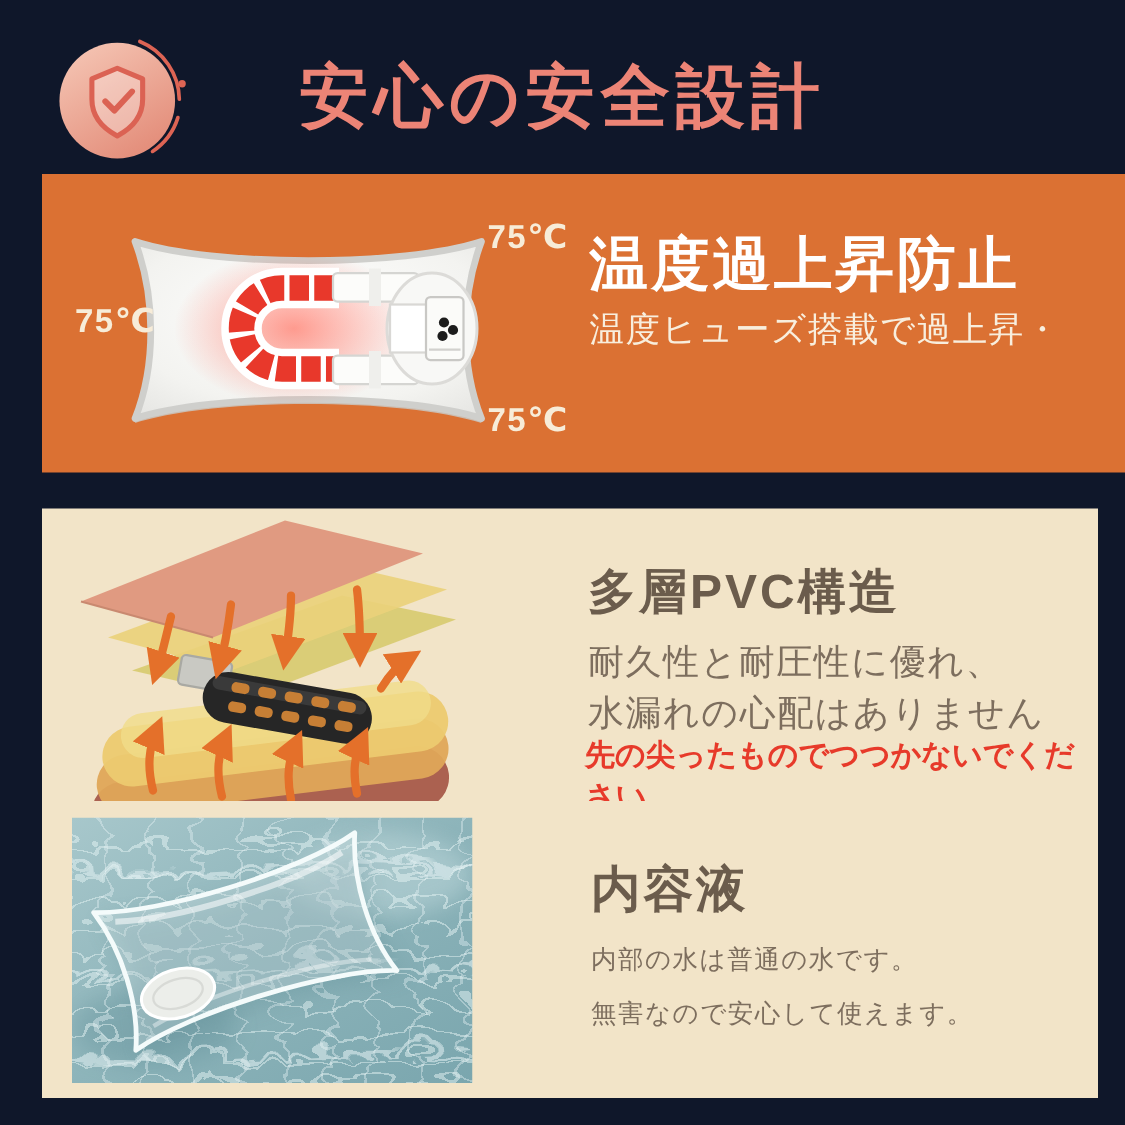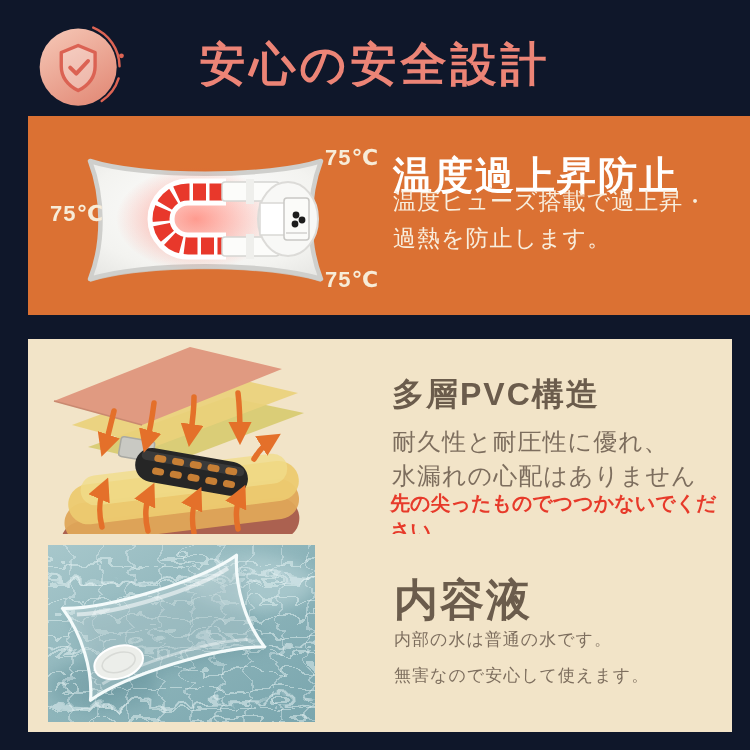--- a/index.html
+++ b/index.html
@@ -18,23 +18,23 @@
   .illus1{left:50px;top:16px;width:255px;height:172px;}
   .illus2{left:14px;top:4px;width:280px;height:198px;}
   .illus3{left:20px;top:11px;width:267px;height:177px;}
   .temp{position:absolute;font-size:22px;font-weight:700;color:#f7ecd8;letter-spacing:1px;}
   .temp-left{left:22px;top:85px;}
   .temp-tr{left:297px;top:29px;}
   .temp-br{left:297px;top:151px;}
   h2{margin:0;position:absolute;font-weight:800;letter-spacing:2px;}
   .s1-title{left:365px;top:33px;font-size:39px;color:#ffffff;}
   .s2-title{left:364px;top:34px;font-size:32px;color:#6b5c4c;}
-  .s3-title{left:366px;top:37px;font-size:44px;color:#6b5c4c;text-align:center;}
+  .s3-title{left:366px;top:37px;font-size:33px;color:#6b5c4c;text-align:center;}
   .body{position:absolute;letter-spacing:1px;}
-  .s1-body{left:365px;top:67px;font-size:23px;line-height:37px;color:#f8eedd;}
+  .s1-body{left:365px;top:85px;font-size:23px;line-height:37px;color:#f8eedd;}
   .s2-body{left:364px;top:86px;font-size:24px;line-height:34px;color:#7d6e5e;}
   .s3-body{left:366px;top:88px;font-size:17px;line-height:36px;color:#7d6e5e;}
   .warning{position:absolute;left:362px;top:151px;font-size:20px;font-weight:700;
         color:#e73a2a;letter-spacing:0px;}
 </style>
 </head>
 <body>
 
 <div class="page">
 
@@ -97,21 +97,20 @@
         <circle cx="217" cy="92" r="3.4" fill="#1c1c1c"></circle>
         <line x1="208" y1="101" x2="229" y2="101" stroke="#d2d1ce" stroke-width="1.5"></line>
       </svg>
     </div>
     <div class="temp temp-tr">75℃</div>
     <div class="temp temp-left">75℃</div>
     <div class="temp temp-br">75℃</div>
     <h2 class="s1-title">温度過上昇防止</h2>
     <div class="body s1-body">
       <div>温度ヒューズ搭載で過上昇・</div>
-      <div>過熱を防止します。</div>
     </div>
   </section>
 
   <section class="panel s2">
     <div class="illus illus2">
       <svg width="280" height="198" viewBox="0 0 280 198">
         <defs>
           <marker id="ah" viewBox="0 0 10 10" refX="6.5" refY="5" markerWidth="4.2" markerHeight="4.2" orient="auto-start-reverse">
             <path d="M0 0 L10 5 L0 10 Z" fill="#e4702a"></path>
           </marker>

